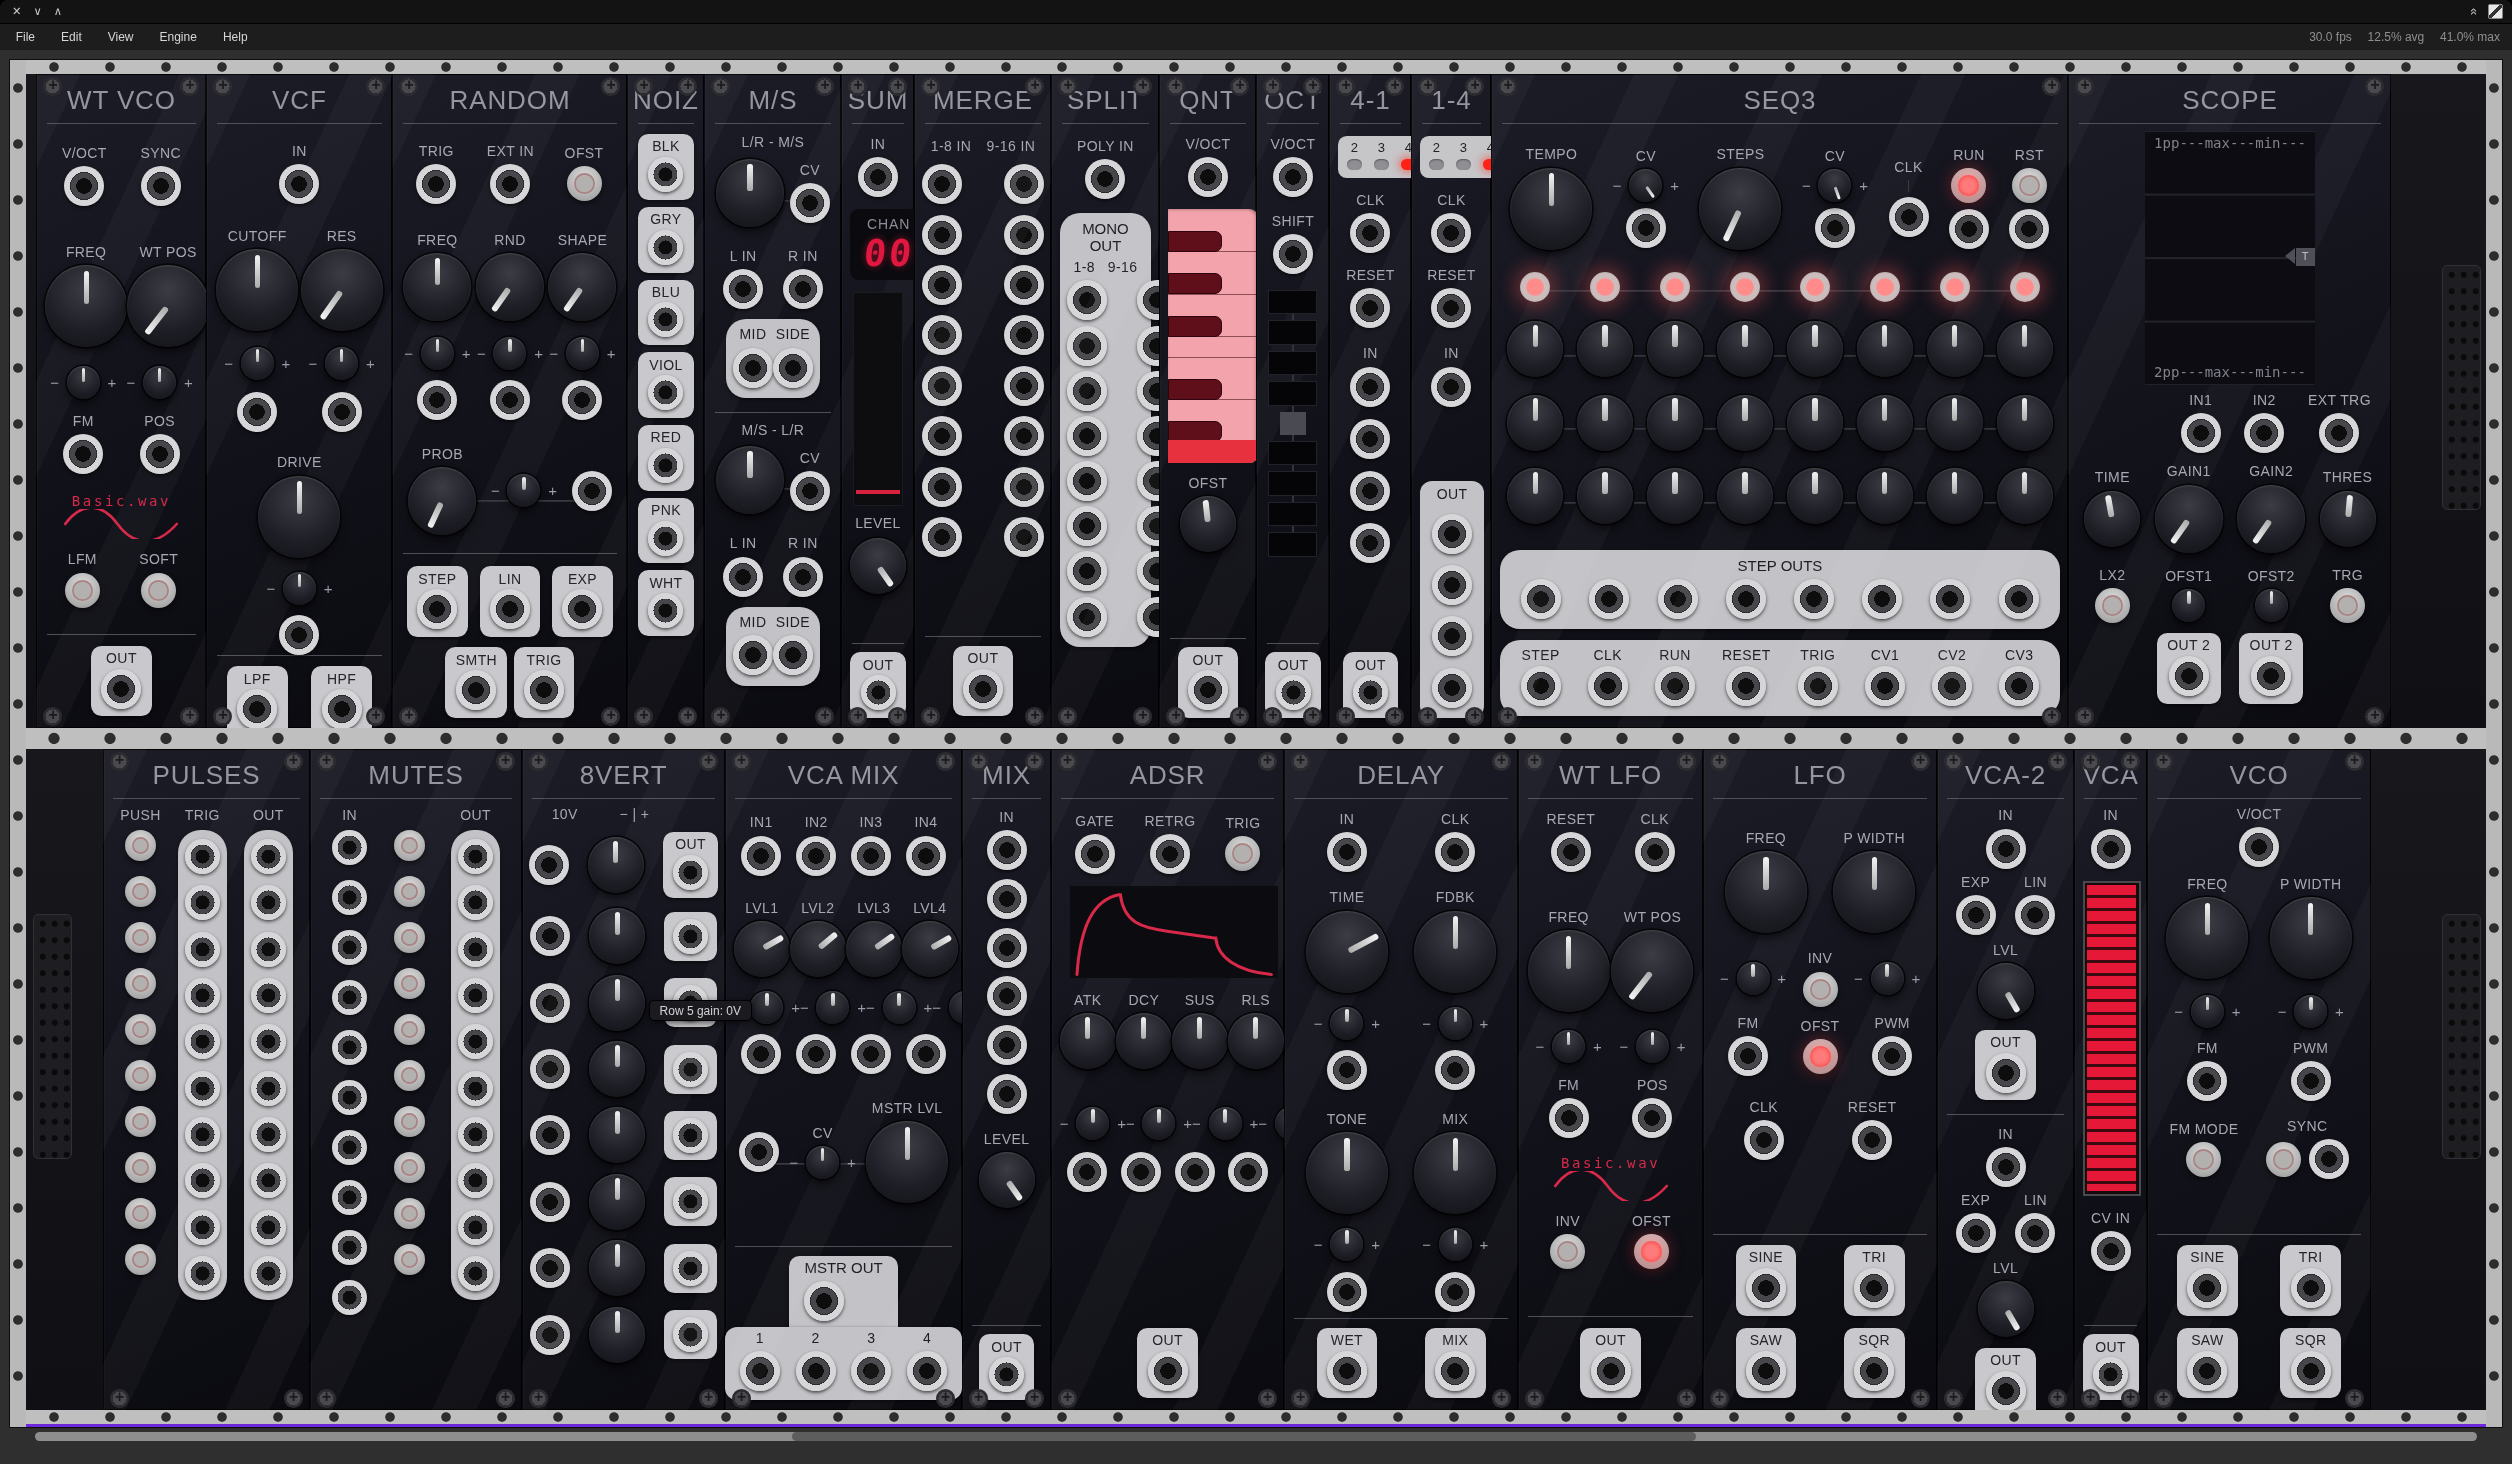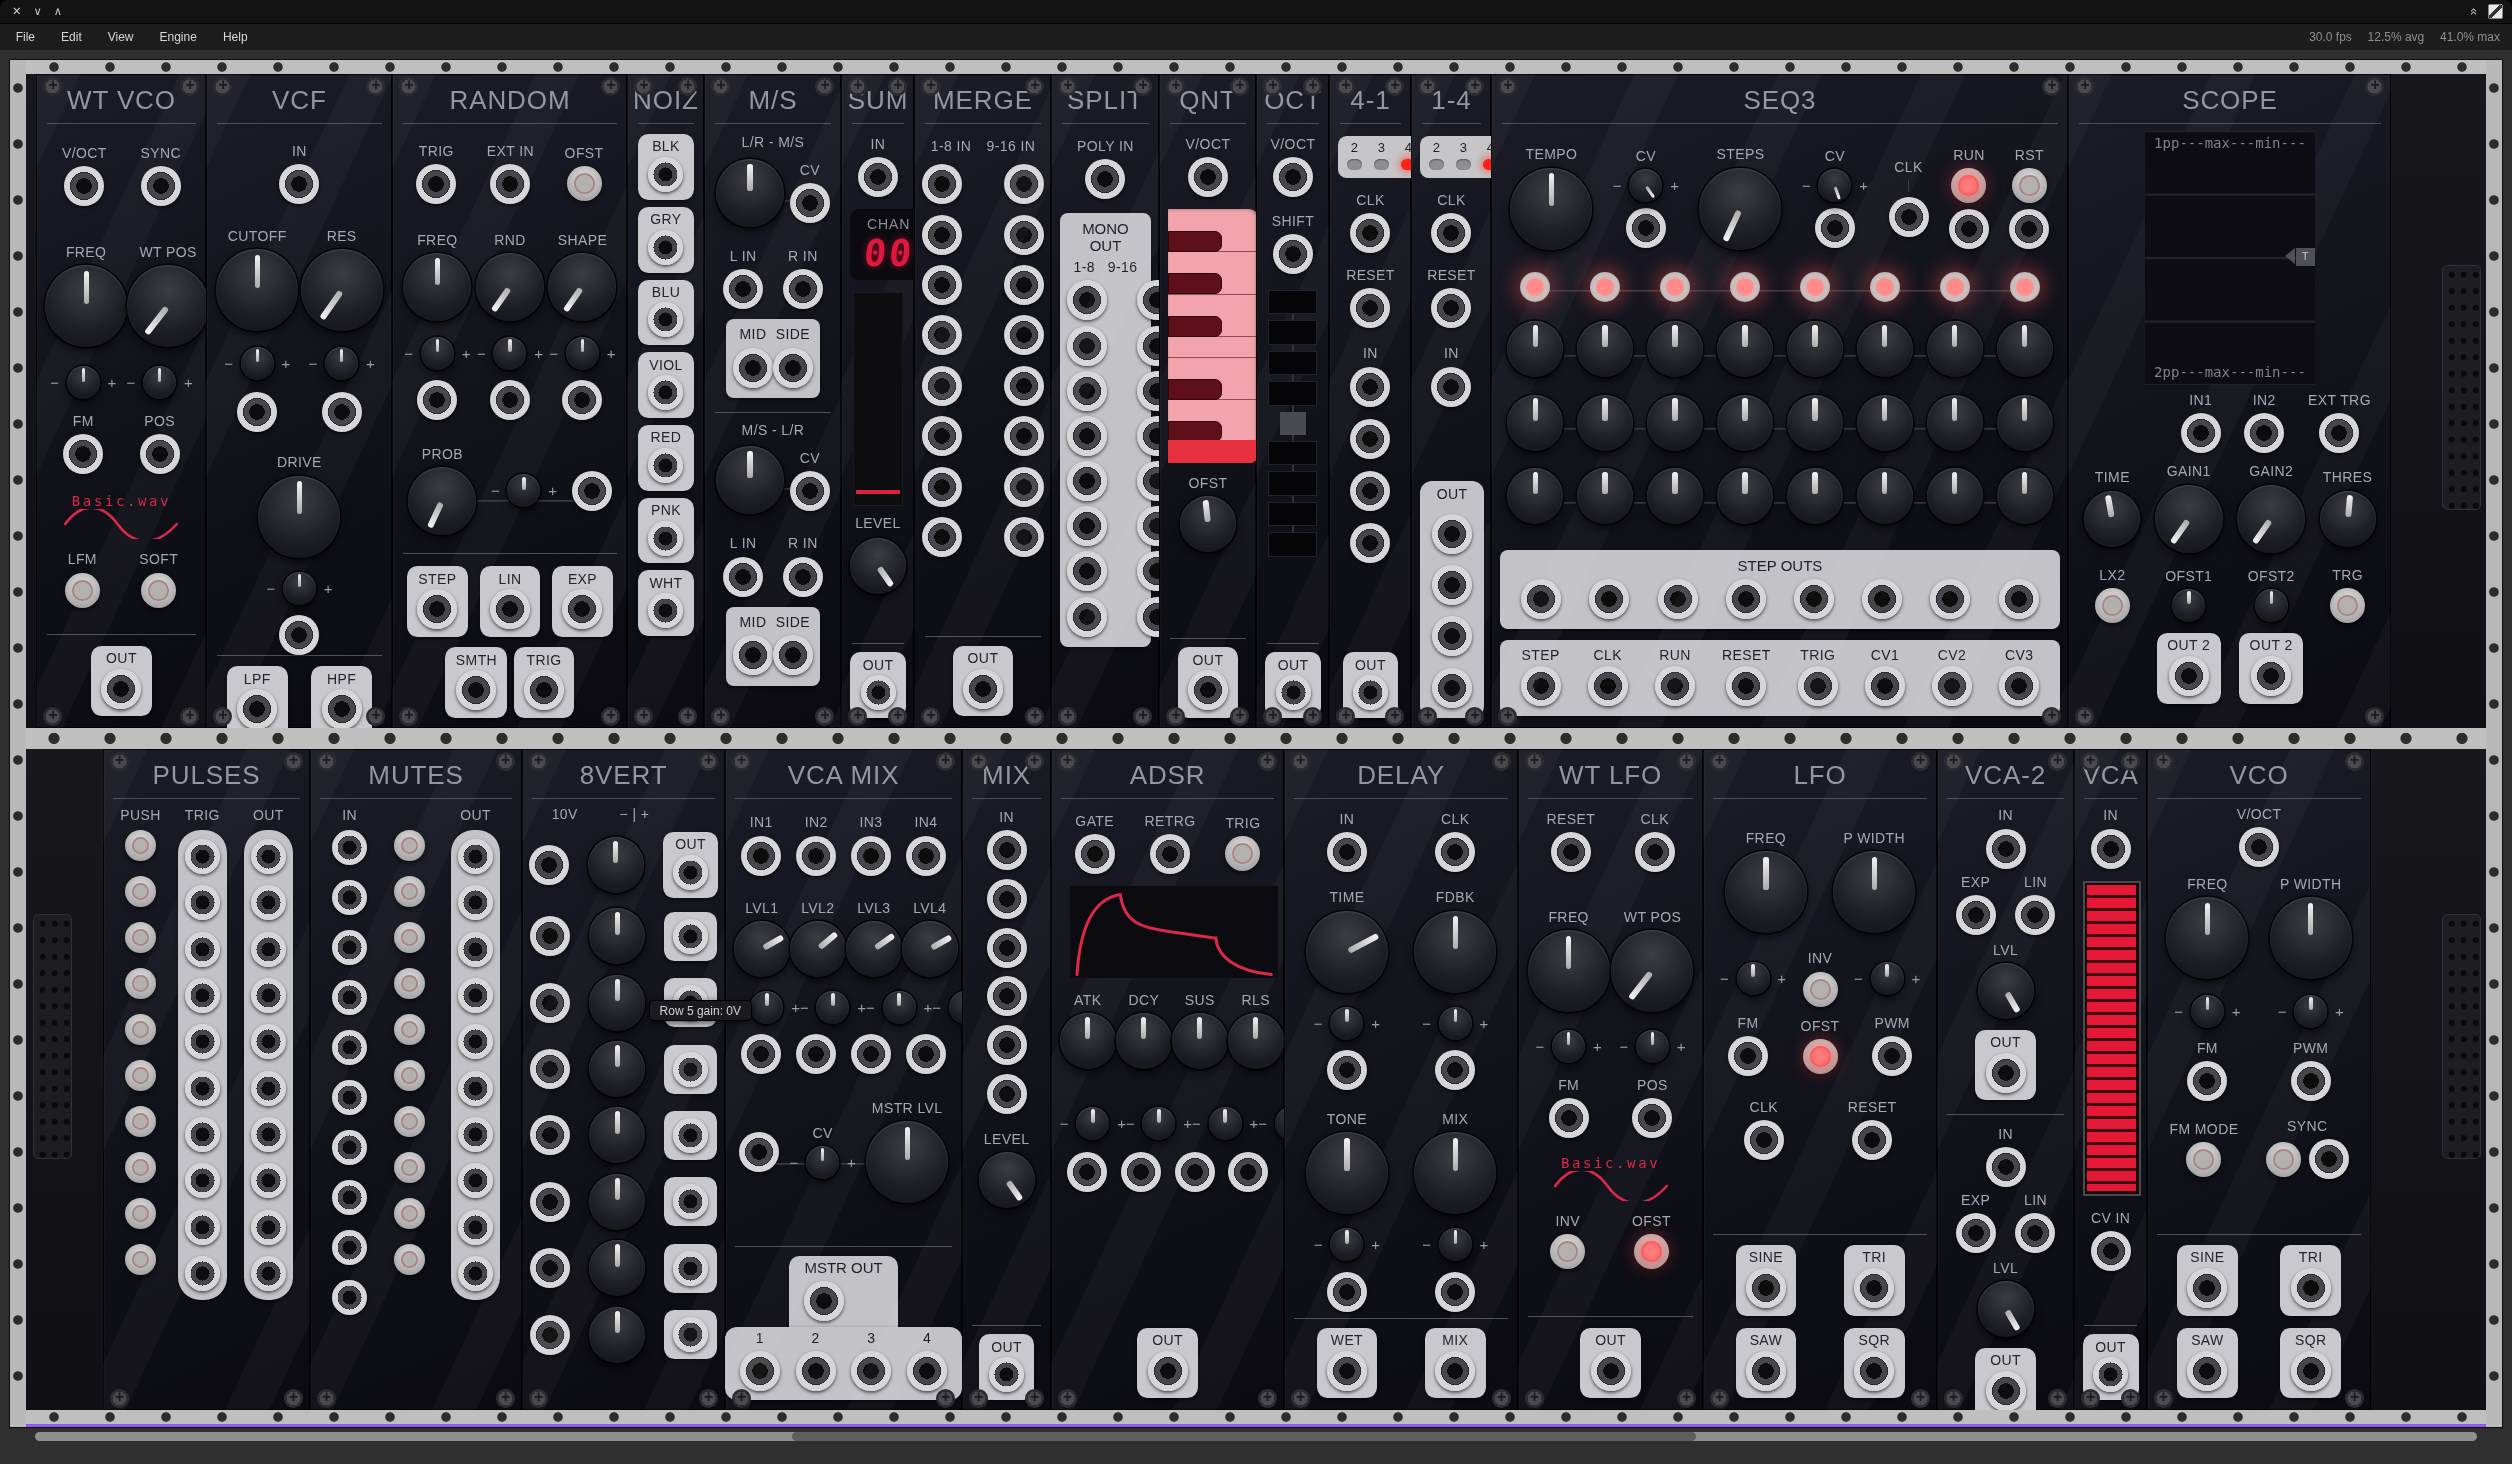--- a/index.html
+++ b/index.html
@@ -14,21 +14,21 @@
   .chev{display:inline-block;transform:rotate(90deg);font-size:13px;}
   .trayicon{width:13px;height:13px;background:#e8e8e8;border:0.9px solid #888;border-radius:1.7px;
     background-image:linear-gradient(135deg,transparent 42%,#333 42% 58%,transparent 58%);}
   
   .menubar{height:26px;background:#1d1d1d;display:flex;align-items:center;border-bottom:0.9px solid #000;position:relative;}
   .menu{display:flex;gap:26px;margin-left:15.7px;}
   .menu .mi{color:#d6d6d6;font-size:12px;cursor:default;}
   .stats{position:absolute;right:12px;display:flex;gap:15.7px;color:#8f8f8f;font-size:12px;}
   
   .rackarea{position:absolute;top:50px;bottom:0;left:0;right:0;background:#2f2f2f;}
-  .rack{position:absolute;left:10.4px;right:10.4px;top:10.4px;height:1367px;background:#8b5cf6;box-shadow:0 0 0 0.9px #0a0a0a;}
+  .rack{position:absolute;left:10.4px;right:10.4px;top:10.4px;height:1367px;background:#6d28d9;box-shadow:0 0 0 0.9px #0a0a0a;}
   .vrail{position:absolute;top:0;bottom:0;width:15.7px;background:#b9b9b9;
     background-image:radial-gradient(circle at 7.8px 28px,#2d2d2d 4.3px,transparent 5.2px);background-size:15.7px 56px;}
   .vrail.l{left:0}.vrail.r{right:0}
   .rackinner{position:absolute;left:15.7px;right:15.7px;top:0;bottom:0;display:flex;flex-direction:column;}
   .hstrip{height:14px;background:#bfbfbf;flex:none;
     background-image:radial-gradient(circle at 28px 7px,#2d2d2d 4.3px,transparent 5.2px);background-size:56px 14px;}
   .hstrip.mid{height:21px;background-image:radial-gradient(circle at 28px 10.4px,#2d2d2d 5.2px,transparent 6px);background-size:56px 21px;}
   .modrow{display:flex;align-items:stretch;flex:none;background:#131318;}
   .rackfill{flex:1;background:linear-gradient(#17171c,#101014);position:relative;}
   .rackfill.w{flex:none;}
@@ -80,21 +80,21 @@
   .btn{width:35px;height:35px;border-radius:50%;position:relative;flex:none;
     background:radial-gradient(circle at 50% 35%,#dedede,#a9a9a9 72%,#8b8b8b);box-shadow:0 2.6px 5.2px rgba(0,0,0,.55);}
   .btn::after{content:"";position:absolute;inset:7px;border-radius:50%;background:#b3b0b0;
     box-shadow:inset 0 0 0 1.7px rgba(160,75,75,.45);}
   .btn.lit::after{background:#ff7a7a;box-shadow:0 0 15.7px 5.2px rgba(255,70,70,.5),inset 0 0 4.3px #ff2d2d;}
   .btn.bs{width:31px;height:31px;}
   .led{width:30px;height:30px;border-radius:50%;flex:none;
     background:radial-gradient(circle,#ff8b8b 0 38%,#cdbcbc 44% 62%,#8e8686 100%);
     box-shadow:0 0 17.4px 6px rgba(255,85,85,.33);}
   
-  .lpanel{background:#c3c3c7;border-radius:8px;margin:0 8.7px;padding:7px 7px 10.4px;flex:none;
+  .lpanel{background:#c3c3c7;border-radius:20px;margin:0 8.7px;padding:7px 7px 10.4px;flex:none;
     display:flex;flex-direction:column;gap:5.2px;box-shadow:0 1.7px 3.5px rgba(0,0,0,.5);}
   .lpanel .plabel{text-align:center;color:#1d1d23;font-size:15px;}
   .lpanel .prow{display:flex;justify-content:space-around;align-items:flex-end;}
   .lpanel .clabel{color:#1d1d23;}
   
   .chan{background:#0b0b0f;border-radius:8.7px;width:70px;margin:0 auto;padding:7px 3.5px 5.2px;flex:none;}
   .chan .plab{color:#8b8d97;font-size:14px;text-align:center;letter-spacing:0.9px;}
   .chan .val{color:#e01840;font-family:"DejaVu Sans Mono",monospace;font-size:37px;font-weight:bold;text-align:center;
     letter-spacing:2.6px;transform:skewX(-6deg);text-shadow:0 0 7px rgba(224,24,64,.55);}
   .smeter{width:50px;margin:0 auto;background:#0d0d10;position:relative;flex:none;box-shadow:inset 0 0 0 0.9px #1c1c20;}

